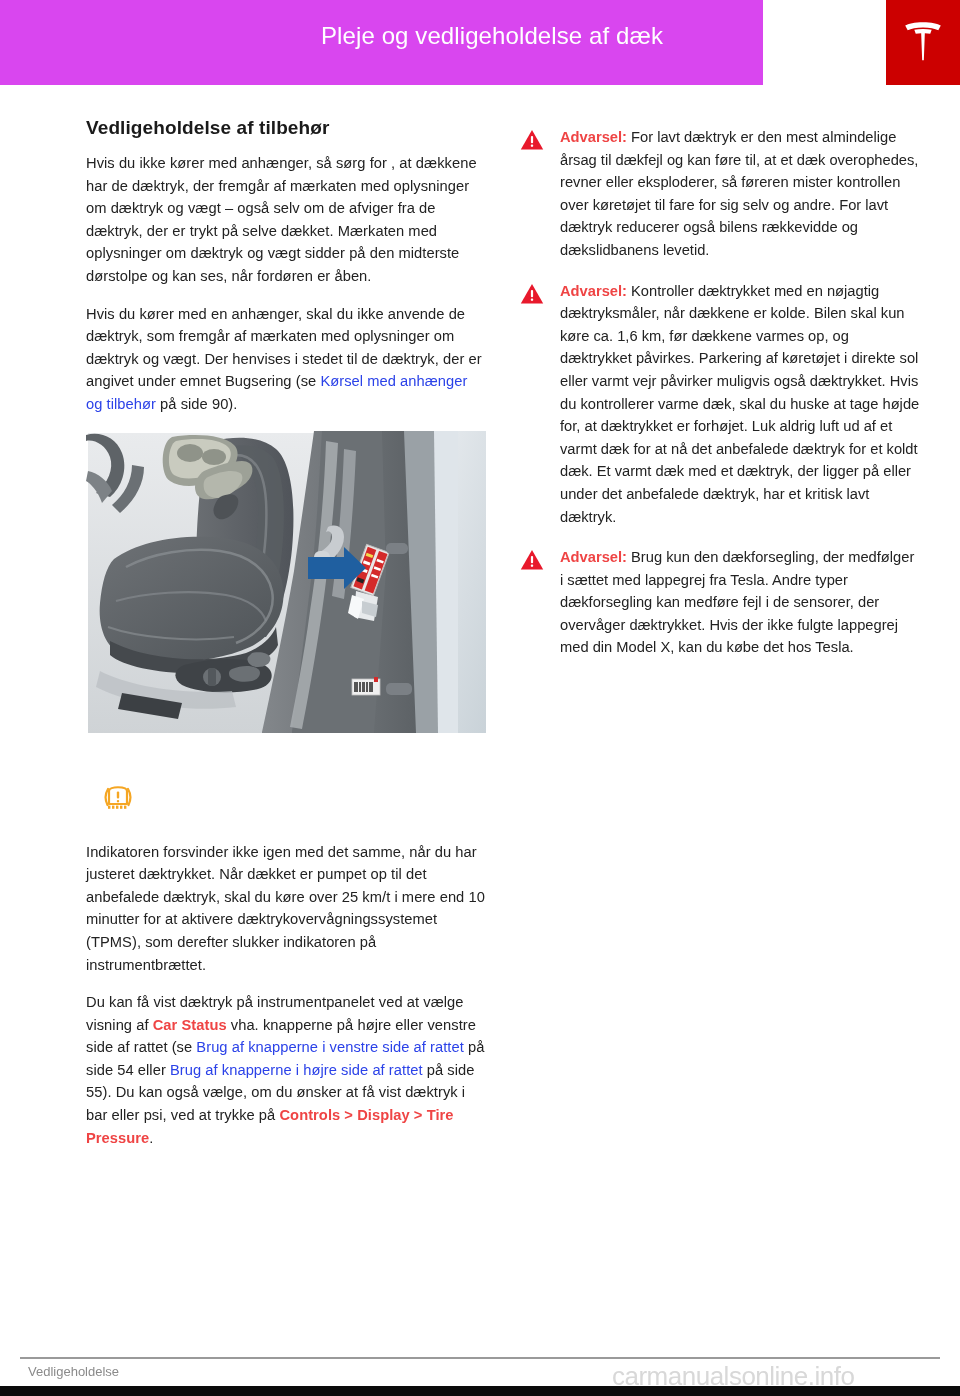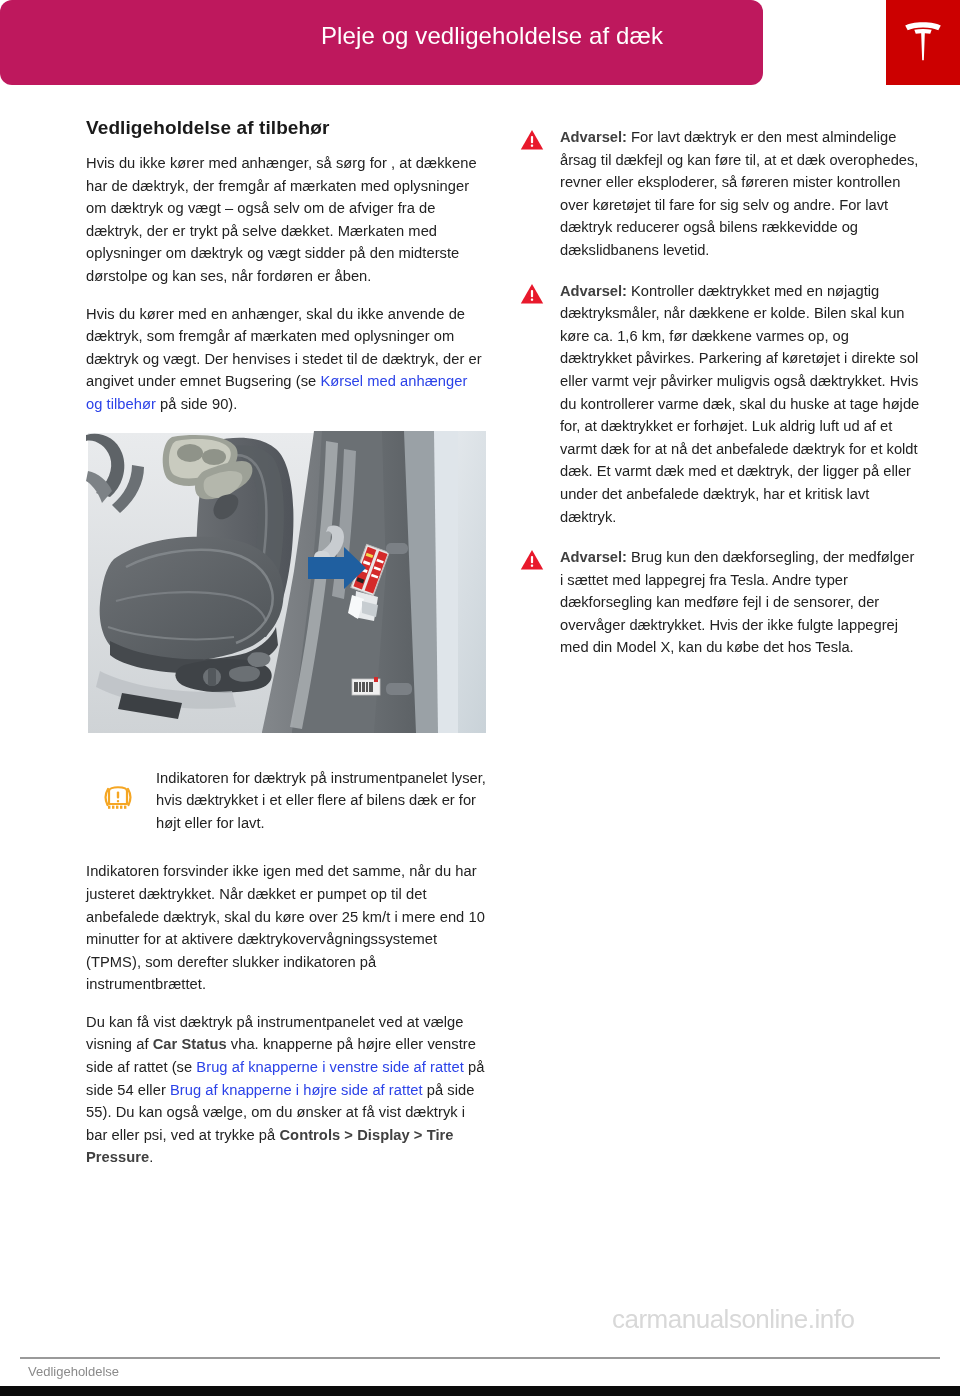--- a/index.html
+++ b/index.html
@@ -8,22 +8,21 @@
     width: 960px; height: 1396px;
     background: #ffffff;
     font-family: "Liberation Sans", sans-serif;
     -webkit-font-smoothing: antialiased;
   }
   .page { position: relative; width: 960px; height: 1396px; overflow: hidden; background:#fff; }
 
   
   .header-bar {
     position: absolute; left: 0; top: 0; width: 763px; height: 85px;
-    background: #be185d;
-    border-radius: 12px;
+    background: #d946ef;
   }
   .header-title {
     position: absolute; right: 100px; top: 22px;
     color: #ffffff; font-size: 24px; font-weight: 400;
     letter-spacing: 0.1px; white-space: nowrap;
   }
   .brand-block {
     position: absolute; left: 886px; top: 0; width: 74px; height: 85px;
     background: #cc0000;
   }
@@ -44,21 +43,21 @@
     font-size: 19px; font-weight: bold; color: #1a1a1a;
     letter-spacing: 0.1px;
   }
   p.body {
     margin: 0 0 15px 0;
     font-size: 14.7px; line-height: 22.6px; color: #222222;
     letter-spacing: 0.05px;
   }
   p.body:last-child { margin-bottom: 8px; }
   .lnk { color: #2b42e8; }
-  .bold { font-weight: bold; color: #404040; }
+  .bold { font-weight: bold; color: #ef4444; }
 
   
   .figure {
     position: relative; width: 400px; height: 310px; margin: 4px 0 26px 0;
     background: #ffffff; overflow: hidden;
   }
   .figure svg { display:block; }
 
   
   .note {
@@ -84,21 +83,21 @@
   }
   .footer-left {
     position: absolute; left: 28px; top: 1364px;
     font-size: 13px; color: #8a8a8a;
   }
   .footer-page {
     position: absolute; right: 22px; top: 1394px;
     font-size: 13px; color: #8a8a8a;
   }
   .watermark {
-    position: absolute; left: 612px; top: 1304px;
+    position: absolute; left: 612px; top: 1361px;
     font-size: 26px; color: #d8d8d8; letter-spacing: -0.5px;
     white-space: nowrap; font-weight: 400;
   }
   .footer-dark {
     position: absolute; left: 0; top: 1386px; width: 960px; height: 10px;
     background: #0b0b0b;
   }
 </style>
 </head>
 <body>
@@ -242,21 +241,20 @@
           <path d="M5 6 C5 1 23 1 23 6 L23 19 L5 19 Z" fill="none" stroke="#F5A623" stroke-width="2.2" stroke-linejoin="round"></path>
           <rect x="12.8" y="6.5" width="2.4" height="7" rx="1.1" fill="#F5A623"></rect>
           <rect x="12.8" y="15" width="2.4" height="2.4" rx="1.1" fill="#F5A623"></rect>
           <rect x="4" y="20.6" width="2.4" height="3.2" fill="#F5A623"></rect>
           <rect x="8" y="20.6" width="2.4" height="3.2" fill="#F5A623"></rect>
           <rect x="12" y="20.6" width="2.4" height="3.2" fill="#F5A623"></rect>
           <rect x="16" y="20.6" width="2.4" height="3.2" fill="#F5A623"></rect>
           <rect x="20" y="20.6" width="2.4" height="3.2" fill="#F5A623"></rect>
         </svg>
       </div>
-      <div class="note-text">Indikatoren for dæktryk på instrumentpanelet lyser, hvis dæktrykket i et eller flere af bilens dæk er for højt eller for lavt.</div>
     </div>
 
     <p class="body">Indikatoren forsvinder ikke igen med det samme, når du har justeret dæktrykket. Når dækket er pumpet op til det anbefalede dæktryk, skal du køre over 25 km/t i mere end 10 minutter for at aktivere dæktrykovervågningssystemet (TPMS), som derefter slukker indikatoren på instrumentbrættet.</p>
 
 
     <p class="body">
       <span>Du kan få vist dæktryk på instrumentpanelet ved at vælge visning af </span><span class="bold">Car Status</span><span> vha. knapperne på højre eller venstre side af rattet (se </span><span class="lnk">Brug af knapperne i venstre side af rattet</span><span> på side 54 eller </span><span class="lnk">Brug af knapperne i højre side af rattet</span><span> på side 55). Du kan også vælge, om du ønsker at få vist dæktryk i bar eller psi, ved at trykke på </span><span class="bold">Controls</span><span class="bold"> &gt; </span><span class="bold">Display</span><span class="bold"> &gt; </span><span class="bold">Tire Pressure</span><span>.</span>
     </p>
 
   </div>

